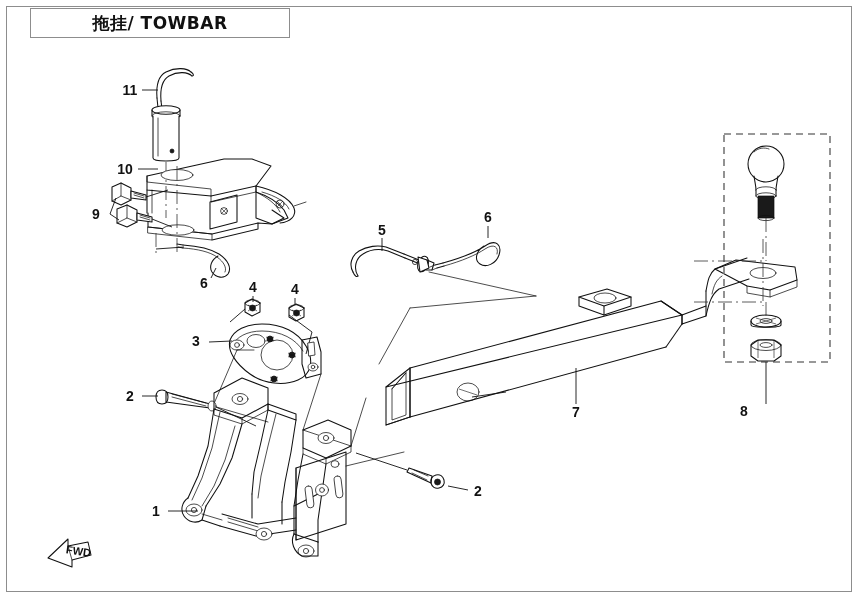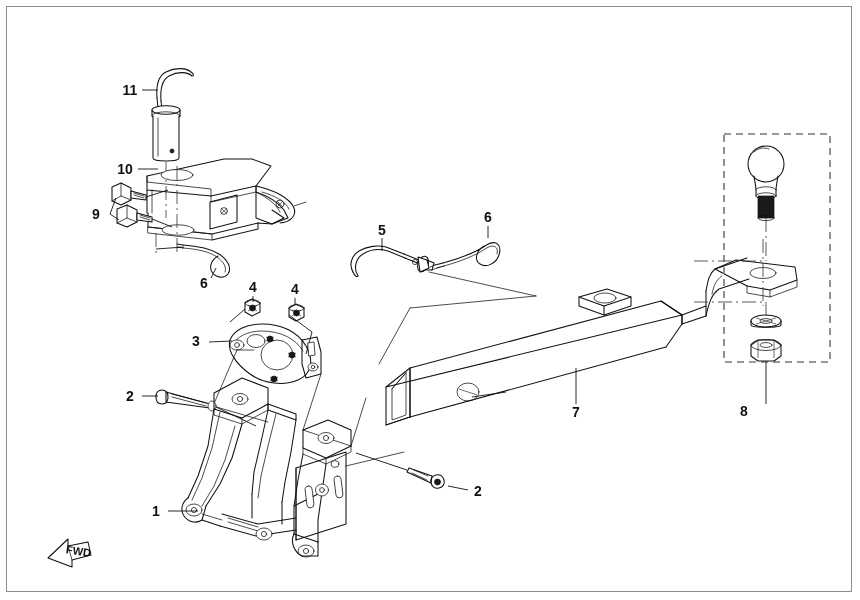--- a/index.html
+++ b/index.html
@@ -50,20 +50,23 @@
     font-size:11px;font-weight:700;fill:#111;
   }
 </style>
 </head>
 <body>
 
 <div id="page">
 
   <div class="page-frame"></div>
 
+  <div class="title-box">
+    <span class="title-text">拖挂/ TOWBAR</span>
+  </div>
 
   <svg id="drawing" viewBox="0 0 846 586" width="846" height="586">
     <defs>
       <style>
         .o{fill:none;stroke:#111;stroke-width:1.05;stroke-linejoin:round;stroke-linecap:round;}
         .t{fill:none;stroke:#111;stroke-width:0.75;stroke-linejoin:round;stroke-linecap:round;}
         .wf{fill:#fff;stroke:#111;stroke-width:1.05;stroke-linejoin:round;stroke-linecap:round;}
         .wt{fill:#fff;stroke:#111;stroke-width:0.75;stroke-linejoin:round;stroke-linecap:round;}
         .dk{fill:#1a1a1a;stroke:#111;stroke-width:0.7;}
         .ld{fill:none;stroke:#111;stroke-width:0.9;}

